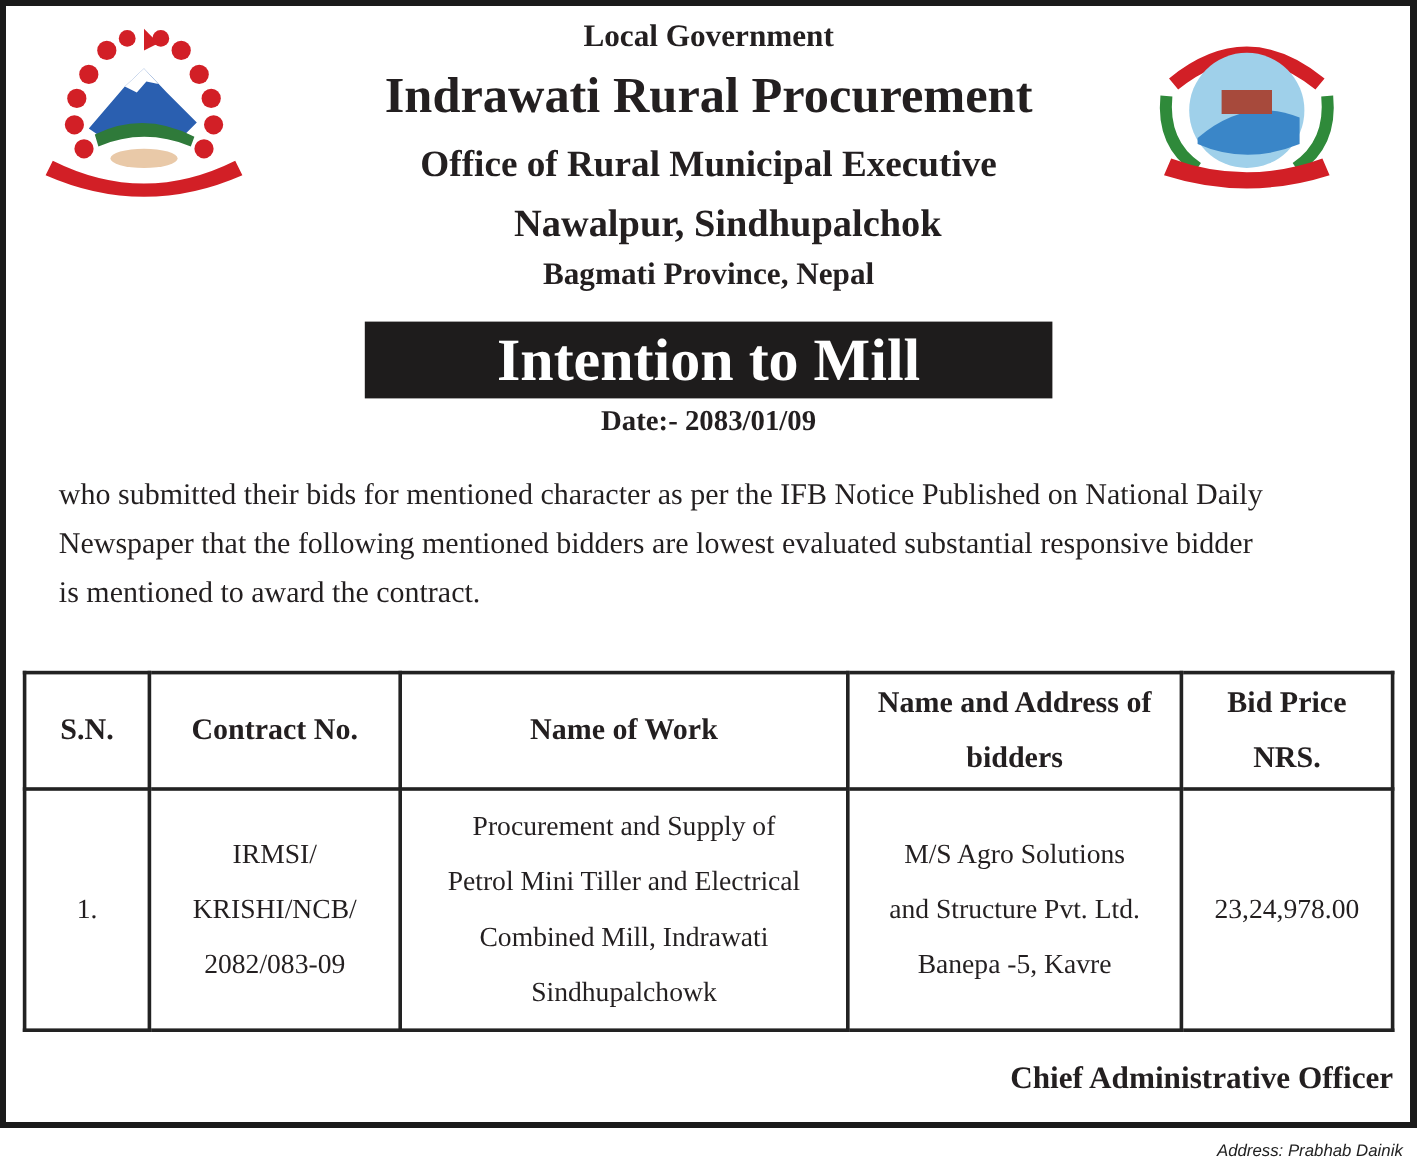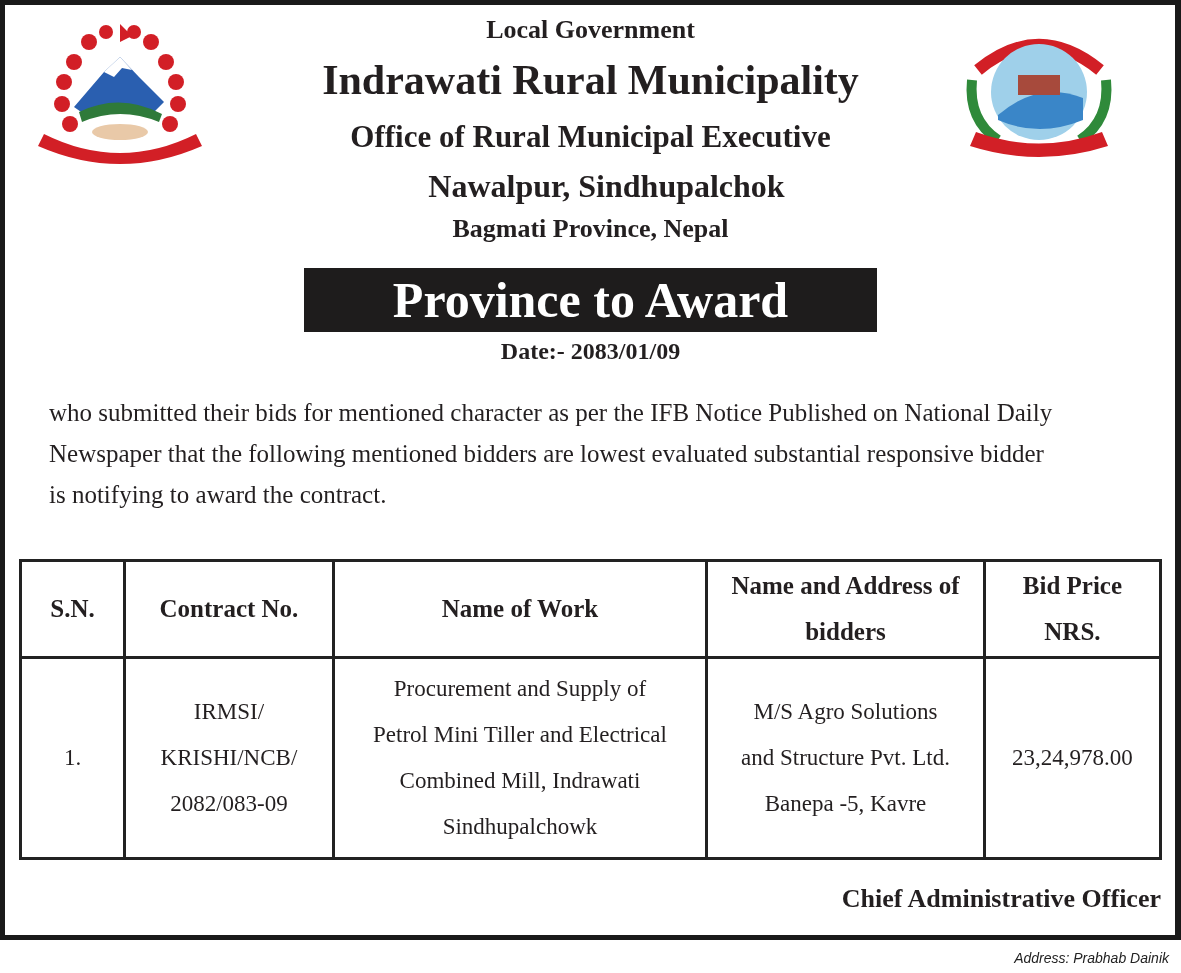--- a/index.html
+++ b/index.html
@@ -59,32 +59,32 @@
   <path d="M20 50 Q81 0 142 50" fill="none" stroke="#d21f26" stroke-width="12"></path>
   <circle cx="81" cy="72" r="48" fill="#9fd0ea"></circle>
   <path d="M40 95 Q81 60 125 78 L125 100 Q81 118 40 100 Z" fill="#3a86c8"></path>
   <rect x="60" y="55" width="42" height="20" fill="#a74a3c"></rect>
   <path d="M14 60 Q10 100 40 120" fill="none" stroke="#2f8a3a" stroke-width="10"></path>
   <path d="M148 60 Q152 100 122 120" fill="none" stroke="#2f8a3a" stroke-width="10"></path>
   <path d="M18 112 Q81 135 144 112 L150 126 Q81 148 12 126 Z" fill="#d21f26"></path>
 </svg>
 
 <div class="header-line l1">Local Government</div>
-<div class="header-line l2">Indrawati Rural Municipality</div>
+<div class="header-line l2">Indrawati Rural Procurement</div>
 <div class="header-line l3">Office of Rural Municipal Executive</div>
 <div class="header-line l4">Nawalpur, Sindhupalchok</div>
 <div class="header-line l5">Bagmati Province, Nepal</div>
 
-<div class="banner">Province to Award</div>
+<div class="banner">Intention to Mill</div>
 <div class="date">Date:- 2083/01/09</div>
 
 <div class="para">
   <div class="para-line indent">who submitted their bids for mentioned character as per the IFB Notice Published on National Daily</div>
   <div class="para-line indent">Newspaper that the following mentioned bidders are lowest evaluated substantial responsive bidder</div>
-  <div class="para-line indent">is notifying to award the contract.</div>
+  <div class="para-line indent">is mentioned to award the contract.</div>
 </div>
 
 <table class="awards">
   <thead>
     <tr>
       <th class="col1">S.N.</th>
       <th class="col2">Contract No.</th>
       <th class="col3">Name of Work</th>
       <th class="col4">
         <div>Name and Address of</div>

